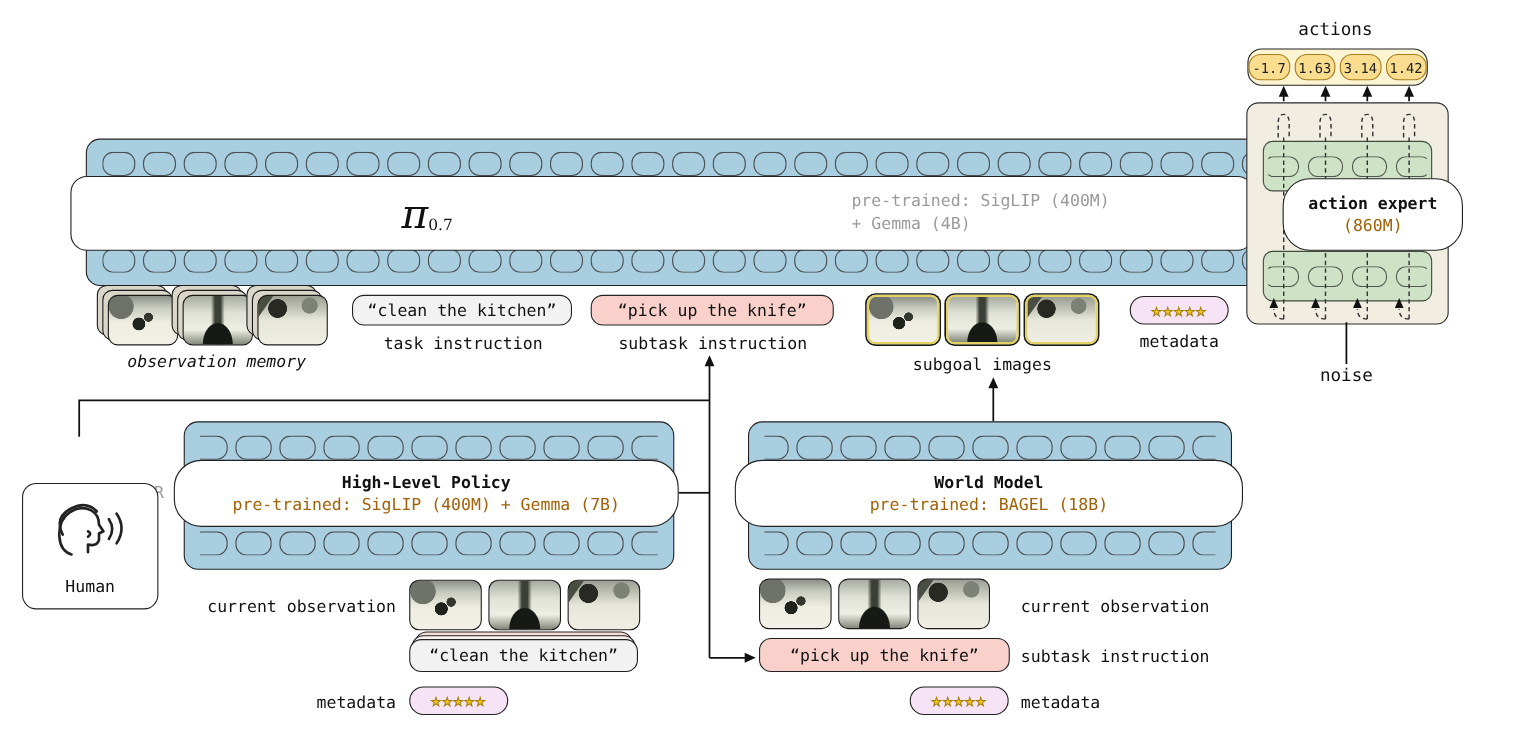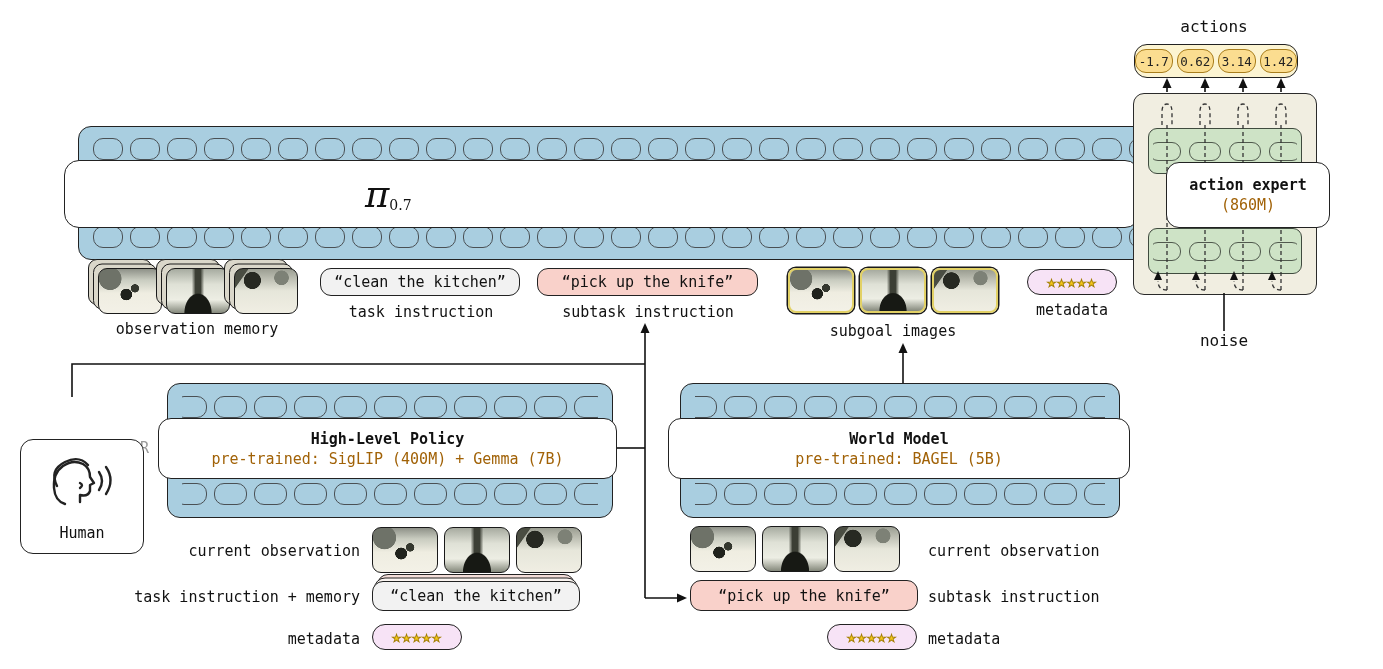--- a/index.html
+++ b/index.html
@@ -13,21 +13,21 @@
   .bar{position:absolute;background:#a9cee0;border:1.6px solid #222;border-radius:13px;box-sizing:border-box;}
   .trow{position:absolute;left:14px;right:14px;display:flex;align-items:center;overflow:hidden;}
   .trow.blue{gap:7px;}
   .trow.blue.centered{justify-content:center;}
   .trow .token{flex:none;}
   .trow.blue .token{width:28px;height:20px;background:#a9cee0;border:1.5px solid #4a5054;border-radius:10px;}
   .trow.blue.wide .token{width:31px;}
   .trow.green{justify-content:center;gap:8px;}
   .trow.green .token{width:30px;height:17px;background:#cee3c6;border:1.4px solid #50594d;border-radius:9px;}
   
-  .whitebox{position:absolute;background:#fff;border:1.6px solid #222;border-radius:13px;
+  .whitebox{position:absolute;background:#fff;border:1.6px solid #222;border-radius:25px;
             display:flex;flex-direction:column;align-items:center;justify-content:center;box-sizing:border-box;}
   .whitebox .t1{font-size:15px;font-weight:700;color:#111;}
   .whitebox .t2{font-size:15px;color:#a16207;margin-top:2px;}
   
   .pill{position:absolute;border:1.5px solid #222;border-radius:11px;display:flex;align-items:center;
         justify-content:center;font-size:15px;box-sizing:border-box;background:#f2f2f2;white-space:nowrap;}
   .pill.pink{background:#f9d1ca;}
   .pill.meta{background:#f7e3f6;border-radius:13px;}
   .stars{font-size:15px;letter-spacing:1px;color:#f5c71d;-webkit-text-stroke:0.9px #a37f08;line-height:1;}
   
@@ -148,26 +148,30 @@
         <div class="token"></div>
         <div class="token"></div>
         <div class="token"></div>
       </div>
   </div>
   <div class="whitebox z2" style="left:64px;top:160px;width:1076px;height:68px;border-radius:15px;align-items:flex-start;">
     <div class="vla-title">
       <span class="pi">π</span>
         <span class="pisub">0.7</span>
     </div>
+    <div class="abs gray" style="left:709px;top:11px;font-size:15px;line-height:21px;">
+      <div>pre-trained: SigLIP (400M)</div>
+      <div>+ Gemma (4B)</div>
+    </div>
   </div>
 
   <div class="lbl center" style="left:1214px;top:17px;font-size:16px;">actions</div>
   <div class="actions-box">
     <div class="apill">-1.7</div>
-    <div class="apill">0.62</div>
+    <div class="apill">1.63</div>
     <div class="apill">3.14</div>
     <div class="apill">1.42</div>
   </div>
 
   <div class="expert-panel"></div>
   <div class="greenbox" style="left:1148px;top:128px;width:152px;height:44px;">
     <div class="trow green" style="left:4px;right:4px;top:13px;">
         <div class="token"></div>
         <div class="token"></div>
         <div class="token"></div>
@@ -196,21 +200,21 @@
   <div class="stack" style="left:166px;top:268px;width:64px;height:46px;">
     <div class="sl a"></div>
       <div class="sl b"></div>
     <div class="thumb t-b abs" style="width:64px;height:46px;"></div>
   </div>
   <div class="stack" style="left:234px;top:268px;width:64px;height:46px;">
     <div class="sl a"></div>
       <div class="sl b"></div>
     <div class="thumb t-c abs" style="width:64px;height:46px;"></div>
   </div>
-  <div class="lbl center" style="left:197px;top:320px;">observation memory</div>
+  <div class="lbl center" style="left:197px;top:320px;font-style:italic;">observation memory</div>
 
   <div class="pill" style="left:320px;top:268px;width:200px;height:28px;">“clean the kitchen”</div>
   <div class="lbl center" style="left:421px;top:303px;">task instruction</div>
 
   <div class="pill pink" style="left:537px;top:268px;width:221px;height:28px;">“pick up the knife”</div>
   <div class="lbl center" style="left:648px;top:303px;">subtask instruction</div>
 
   <div class="thumb goal t-a" style="left:788px;top:268px;width:66px;height:45px;"></div>
   <div class="thumb goal t-b" style="left:860px;top:268px;width:66px;height:45px;"></div>
   <div class="thumb goal t-c" style="left:932px;top:268px;width:66px;height:45px;"></div>
@@ -291,29 +295,28 @@
         <div class="token"></div>
         <div class="token"></div>
         <div class="token"></div>
         <div class="token"></div>
         <div class="token"></div>
         <div class="token"></div>
       </div>
   </div>
   <div class="whitebox z2" style="left:668px;top:418px;width:462px;height:61px;">
     <div class="t1">World Model</div>
-    <div class="t2">pre-trained: BAGEL (5B)</div>
+    <div class="t2">pre-trained: BAGEL (18B)</div>
   </div>
 
   <div class="lbl" style="left:170px;top:542px;width:190px;text-align:right;">current observation</div>
   <div class="thumb t-a" style="left:372px;top:527px;width:66px;height:46px;"></div>
   <div class="thumb t-b" style="left:444px;top:527px;width:66px;height:46px;"></div>
   <div class="thumb t-c" style="left:516px;top:527px;width:66px;height:46px;"></div>
 
-  <div class="lbl" style="left:120px;top:588px;width:240px;text-align:right;">task instruction + memory</div>
   <div class="pillstack" style="left:372px;top:581px;width:208px;height:30px;">
     <div class="pl a"></div>
       <div class="pl b"></div>
     <div class="pill" style="inset:0;">“clean the kitchen”</div>
   </div>
 
   <div class="lbl" style="left:270px;top:630px;width:90px;text-align:right;">metadata</div>
   <div class="pill meta" style="left:372px;top:624px;width:90px;height:26px;">
     <span class="stars">★★★★★</span>
   </div>

